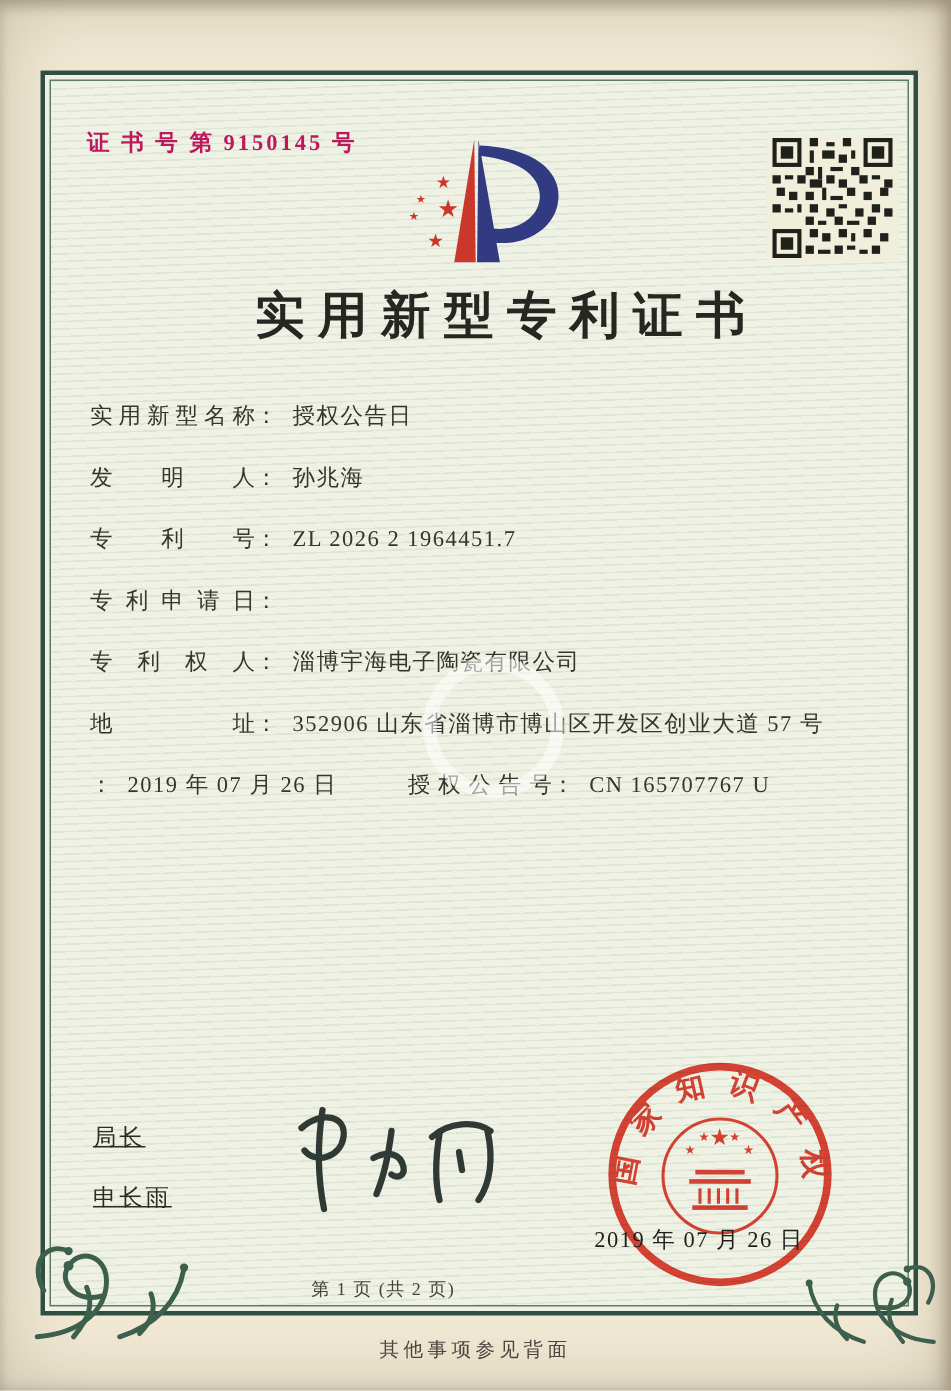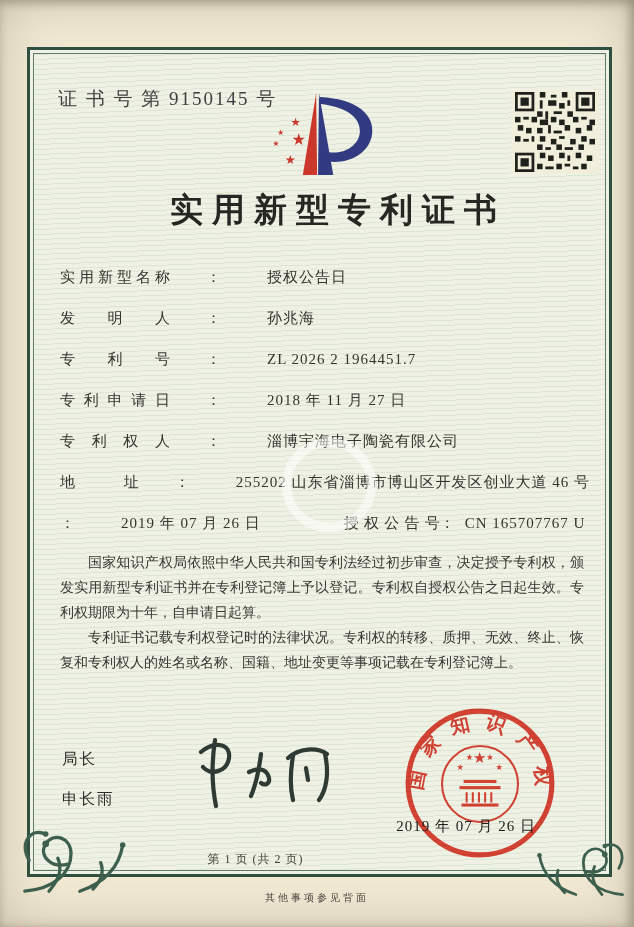--- a/index.html
+++ b/index.html
@@ -22,67 +22,67 @@
     box-sizing:border-box;
   }
   .frame-inner{
     position:absolute;inset:3px;
     border:1px solid #5d7d6a;
     background:
       repeating-linear-gradient(178deg, rgba(118,156,131,.14) 0 1px, rgba(255,255,255,0) 1px 5px);
   }
   .cert-no{
     position:absolute;left:58px;top:86px;
-    font-size:19px;color:#404040;letter-spacing:2px;
+    font-size:15px;color:#be185d;letter-spacing:2px;font-weight:bold;
   }
   .logo{position:absolute;left:243px;top:86px;width:190px;height:98px;}
   .qr{position:absolute;left:511px;top:90px;width:84px;height:80px;background:#f2eedc;padding:2px;}
   .title{
     position:absolute;left:0;top:188px;width:634px;
     text-align:center;font-size:33px;font-weight:700;color:#262623;
     letter-spacing:9px;
     padding-left:21px;
   }
   .rows{position:absolute;left:60px;top:268px;width:530px;}
-  .row{display:flex;align-items:baseline;height:41px;font-size:15px;color:#37342f;gap:36px;}
+  .row{display:flex;align-items:baseline;height:41px;font-size:15px;color:#37342f;}
   .row .lab{
     display:inline-block;width:110px;
     text-align:justify;text-align-last:justify;text-justify:inter-character;
   }
   .row .col{margin-right:10px;}
   .row .val{letter-spacing:1px;white-space:nowrap;}
   .row .pair2{display:flex;align-items:baseline;margin-left:47px;}
   .row .lab2{
     display:inline-block;width:96px;
     text-align:justify;text-align-last:justify;text-justify:inter-character;
   }
   .paras{
     position:absolute;left:60px;top:551px;width:524px;
     font-size:14px;line-height:1.78;color:#3a3733;text-align:justify;
   }
   .paras p{margin:0;text-indent:2em;}
   .watermark{
     position:absolute;left:282px;top:438px;width:94px;height:94px;border-radius:50%;
     border:9px solid rgba(255,255,255,.55);box-sizing:border-box;
   }
-  .signer{position:absolute;left:62px;top:744px;font-size:15.5px;color:#2e2b27;}
+  .signer{position:absolute;left:62px;top:744px;font-size:15.5px;color:#2e2b27;text-decoration:underline;}
   .signer div{height:40px;line-height:30px;letter-spacing:2px;}
   .signature{position:absolute;left:185px;top:728px;width:175px;height:88px;}
   .seal{position:absolute;left:403px;top:706px;width:154px;height:154px;mix-blend-mode:multiply;opacity:.94;}
   .seal-date{
     position:absolute;left:381px;top:817px;width:170px;text-align:center;
     font-size:15px;color:#1f1e1b;letter-spacing:1px;z-index:5;
   }
   .page-info{
     position:absolute;left:0;top:851px;width:511px;text-align:center;
     font-size:12px;color:#45423b;letter-spacing:1px;
   }
   .footer-note{
     position:absolute;left:0;top:891px;width:634px;text-align:center;
-    font-size:10px;color:#4a463e;letter-spacing:3px;
+    font-size:13px;color:#4a463e;letter-spacing:3px;
   }
   .orn{position:absolute;}
   .orn.bl{left:16px;top:768px;width:132px;height:132px;}
   .orn.br{left:518px;top:790px;width:112px;height:112px;transform:scaleX(-1);}
 </style>
 </head>
 <body>
 
 <div class="photo">
 
@@ -190,47 +190,42 @@
       <span class="val">孙兆海</span>
     </div>
     <div class="row">
       <span class="lab">专利号</span>
         <span class="col">：</span>
       <span class="val">ZL 2026 2 1964451.7</span>
     </div>
     <div class="row">
       <span class="lab">专利申请日</span>
         <span class="col">：</span>
-      <span class="val">2018 年 11 月 27 日</span>
     </div>
     <div class="row">
       <span class="lab">专利权人</span>
         <span class="col">：</span>
       <span class="val">淄博宇海电子陶瓷有限公司</span>
     </div>
     <div class="row">
       <span class="lab">地址</span>
         <span class="col">：</span>
-      <span class="val">255202 山东省淄博市博山区开发区创业大道 46 号</span>
+      <span class="val">352906 山东省淄博市博山区开发区创业大道 57 号</span>
     </div>
     <div class="row">
         <span class="col">：</span>
       <span class="val">2019 年 07 月 26 日</span>
       <span class="pair2">
         <span class="lab2">授权公告号</span>
           <span class="col">：</span>
         <span class="val">CN 165707767 U</span>
       </span>
     </div>
   </div>
 
-  <div class="paras">
-    <p>国家知识产权局依照中华人民共和国专利法经过初步审查，决定授予专利权，颁发实用新型专利证书并在专利登记簿上予以登记。专利权自授权公告之日起生效。专利权期限为十年，自申请日起算。</p>
-    <p>专利证书记载专利权登记时的法律状况。专利权的转移、质押、无效、终止、恢复和专利权人的姓名或名称、国籍、地址变更等事项记载在专利登记簿上。</p>
-  </div>
 
   <div class="watermark"></div>
 
   <div class="signer">
     <div>局长</div>
     <div>申长雨</div>
   </div>
 
   <svg class="signature" viewBox="0 0 175 88">
     <g stroke="#2e3a33" stroke-width="4.2" fill="none" stroke-linecap="round">

